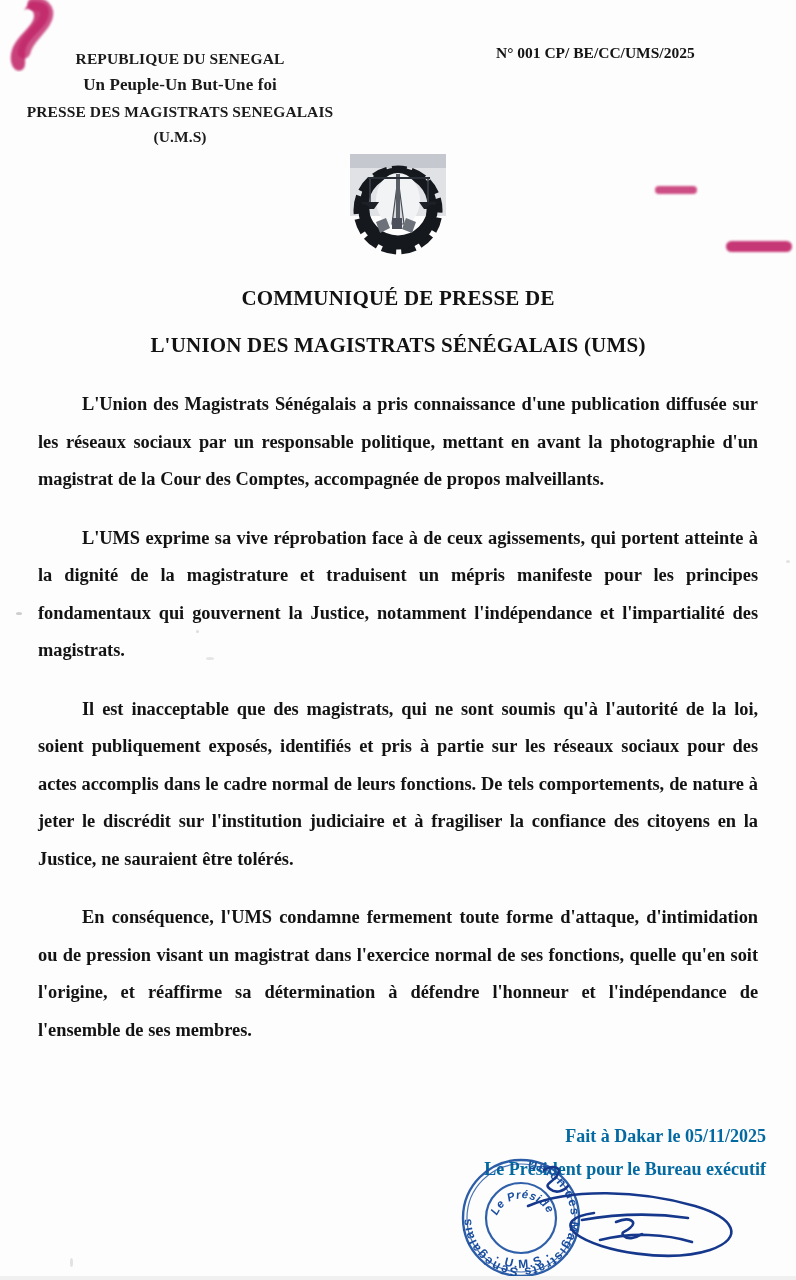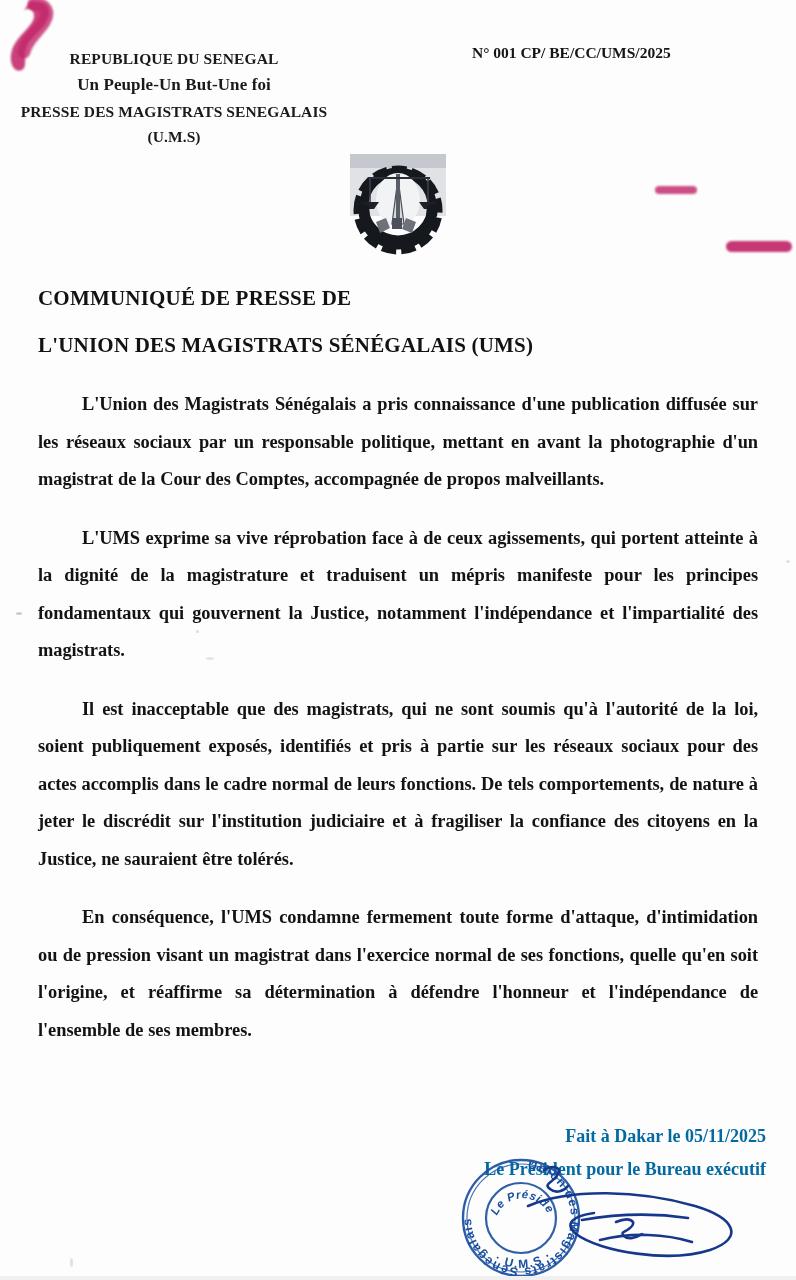--- a/index.html
+++ b/index.html
@@ -14,40 +14,40 @@
     position: relative;
     width: 796px;
     height: 1280px;
     background: #fdfdfd;
     overflow: hidden;
   }
 
   
   .letterhead {
     position: absolute;
-    left: 14px;
+    left: 20px;
     top: 46px;
     width: 320px;
     text-align: center;
     font-family: "Liberation Serif", serif;
     font-weight: bold;
     color: #1a1a1a;
     line-height: 1.62;
     font-size: 15.5px;
     letter-spacing: 0.1px;
   }
   .letterhead div { white-space: nowrap; }
   .lh-1 { font-size: 15.5px; }
   .lh-2 { font-size: 17px; }
   .lh-3 { font-size: 15.5px; }
   .lh-4 { font-size: 15.5px; }
 
   .refno {
     position: absolute;
-    left: 472px;
+    left: 496px;
     top: 44px;
     width: 290px;
     font-family: "Liberation Serif", serif;
     font-weight: bold;
     font-size: 15.5px;
     color: #141414;
     white-space: nowrap;
   }
 
   
@@ -59,20 +59,21 @@
     height: 108px;
   }
   .logo-wrap svg { display: block; }
 
   
   .title-block {
     position: absolute;
     left: 38px;
     top: 288px;
     width: 720px;
+    text-align: center;
     color: #121212;
   }
   .title-line {
     font-family: "Liberation Serif", serif;
     font-weight: bold;
     font-size: 21px;
     letter-spacing: 0.2px;
     line-height: 1.0;
   }
   .title-line.second { margin-top: 26px; }

